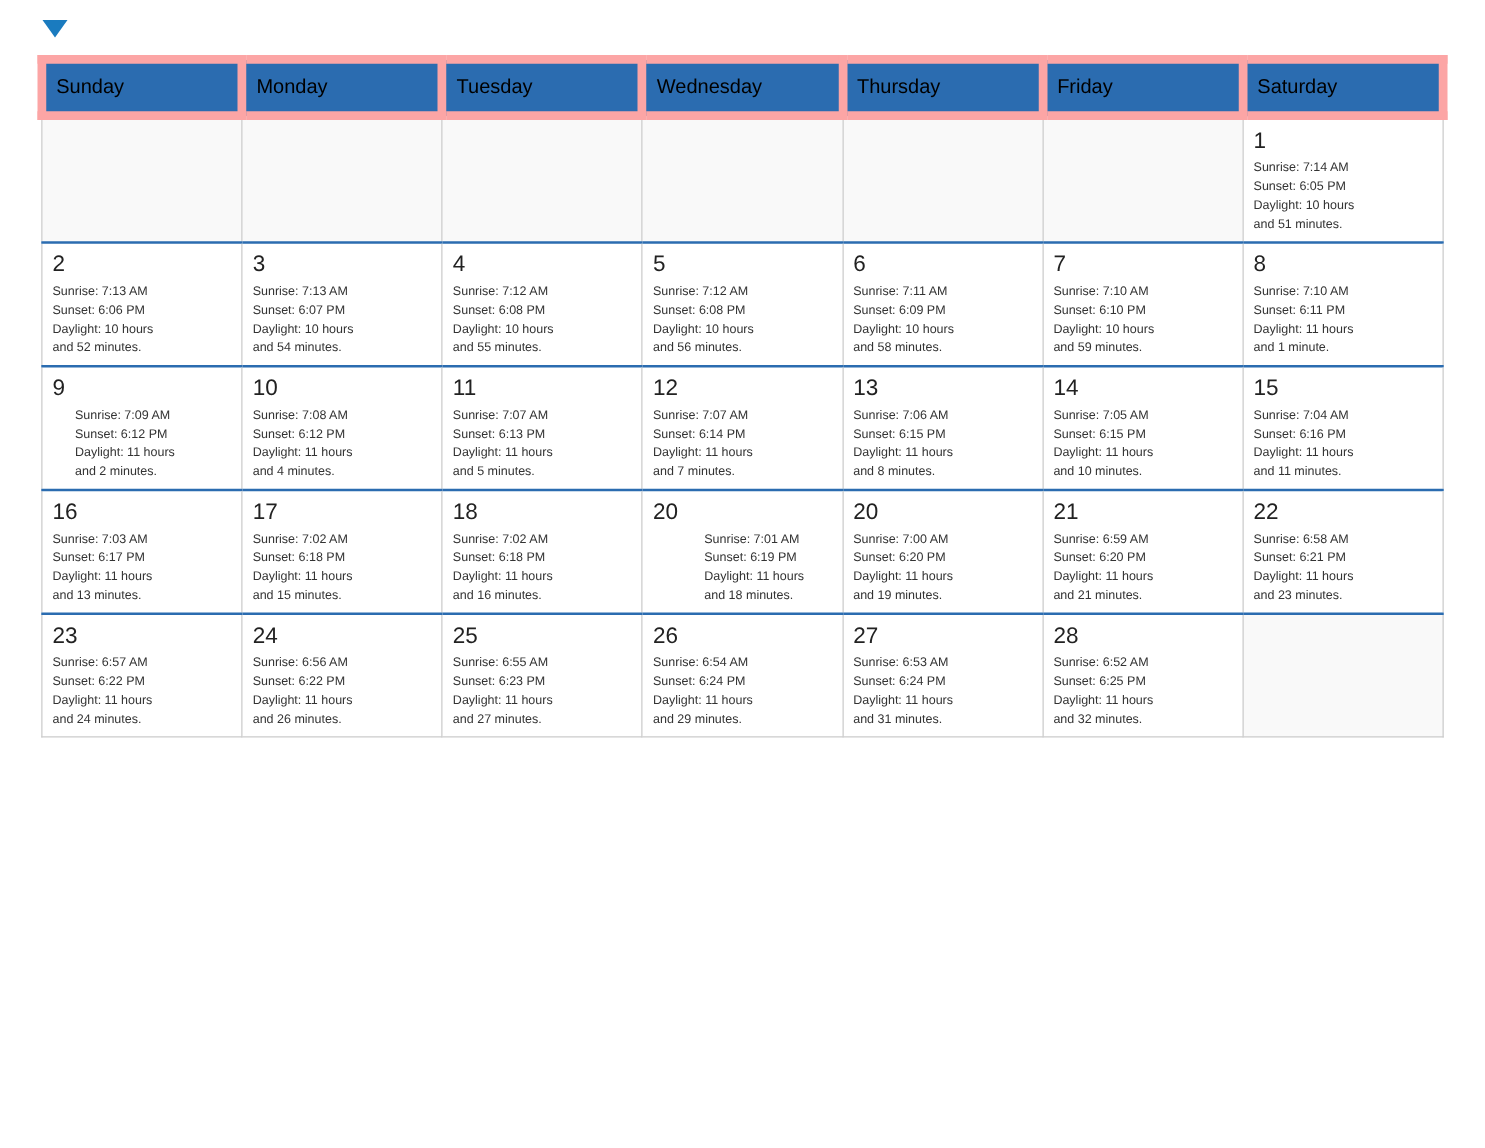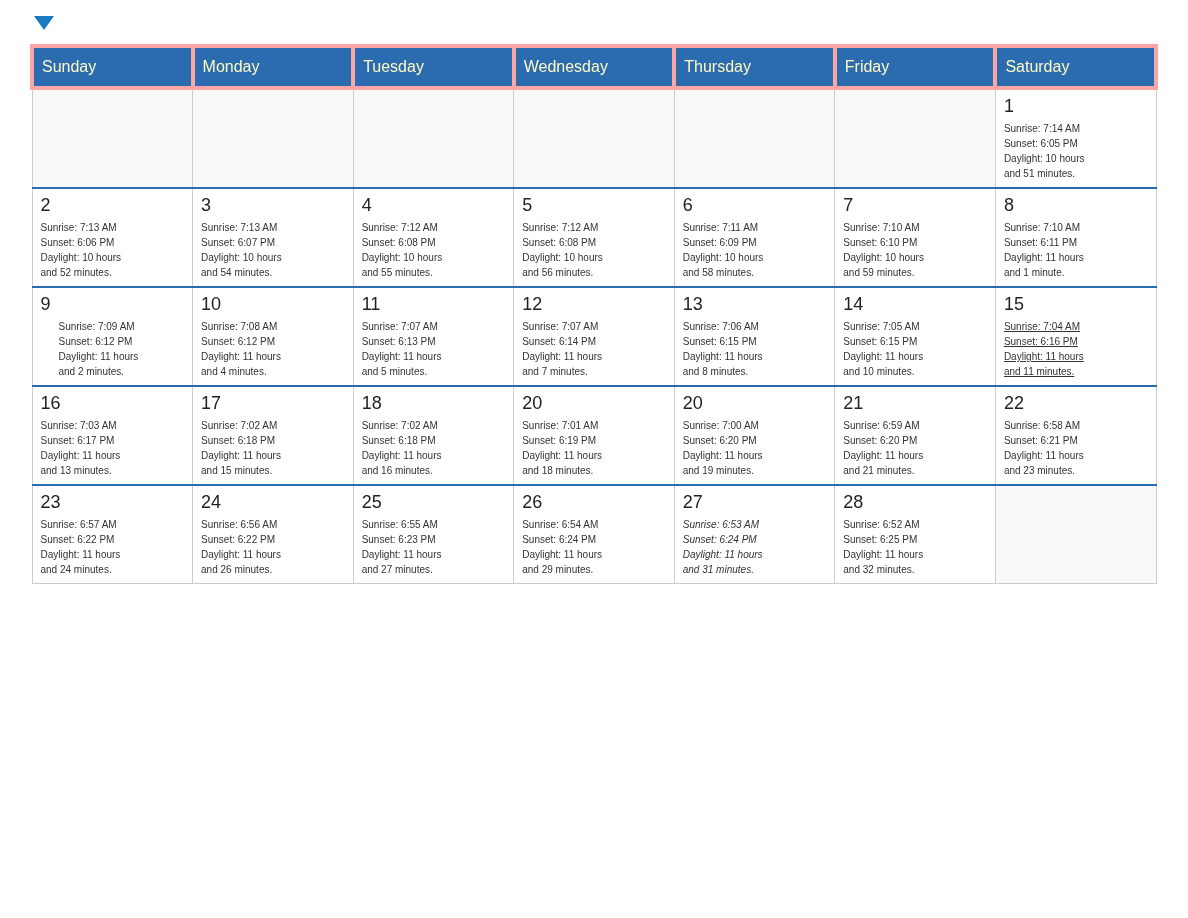--- a/index.html
+++ b/index.html
@@ -59,26 +59,26 @@
       color: #444;
       margin-top: 4px;
     }
     .calendar-table {
       width: 100%;
       border-collapse: collapse;
       margin-top: 10px;
     }
     .calendar-table th {
       background-color: #2b6cb0;
-      color: #fef9c3;
+      color: #000000;
       font-size: 16px;
       font-weight: normal;
       padding: 10px 8px;
       text-align: left;
-      border: 4px solid #fca5a5;
+      border: 7px solid #fca5a5;
     }
     .calendar-table td {
       vertical-align: top;
       padding: 6px 8px;
       border: 1px solid #ccc;
       width: 14.28%;
       min-height: 100px;
       font-size: 13px;
       color: #333;
     }
@@ -240,21 +240,21 @@
         </td>
         <td>
           <span class="day-number">14</span>
           <div class="day-info" style="white-space: pre-line;">Sunrise: 7:05 AM
 Sunset: 6:15 PM
 Daylight: 11 hours
 and 10 minutes.</div>
         </td>
         <td>
           <span class="day-number">15</span>
-          <div class="day-info" style="white-space: pre-line; text-decoration: underline;">Sunrise: 7:04 AM
+          <div class="day-info" style="white-space: pre-line;">Sunrise: 7:04 AM
 Sunset: 6:16 PM
 Daylight: 11 hours
 and 11 minutes.</div>
         </td>
       </tr>
       <tr class="row-border">
         <td>
           <span class="day-number">16</span>
           <div class="day-info" style="white-space: pre-line;">Sunrise: 7:03 AM
 Sunset: 6:17 PM
@@ -270,21 +270,21 @@
         </td>
         <td>
           <span class="day-number">18</span>
           <div class="day-info" style="white-space: pre-line;">Sunrise: 7:02 AM
 Sunset: 6:18 PM
 Daylight: 11 hours
 and 16 minutes.</div>
         </td>
         <td>
           <span class="day-number">20</span>
-          <div class="day-info" style="white-space: pre-line;">Sunrise: 7:01 AM
+          <div class="day-info" style="white-space: pre-line; margin-left: 41px;">Sunrise: 7:01 AM
 Sunset: 6:19 PM
 Daylight: 11 hours
 and 18 minutes.</div>
         </td>
         <td>
           <span class="day-number">20</span>
           <div class="day-info" style="white-space: pre-line;">Sunrise: 7:00 AM
 Sunset: 6:20 PM
 Daylight: 11 hours
 and 19 minutes.</div>
@@ -328,21 +328,21 @@
         </td>
         <td>
           <span class="day-number">26</span>
           <div class="day-info" style="white-space: pre-line;">Sunrise: 6:54 AM
 Sunset: 6:24 PM
 Daylight: 11 hours
 and 29 minutes.</div>
         </td>
         <td>
           <span class="day-number">27</span>
-          <div class="day-info" style="white-space: pre-line; font-style: italic;">Sunrise: 6:53 AM
+          <div class="day-info" style="white-space: pre-line;">Sunrise: 6:53 AM
 Sunset: 6:24 PM
 Daylight: 11 hours
 and 31 minutes.</div>
         </td>
         <td>
           <span class="day-number">28</span>
           <div class="day-info" style="white-space: pre-line;">Sunrise: 6:52 AM
 Sunset: 6:25 PM
 Daylight: 11 hours
 and 32 minutes.</div>

